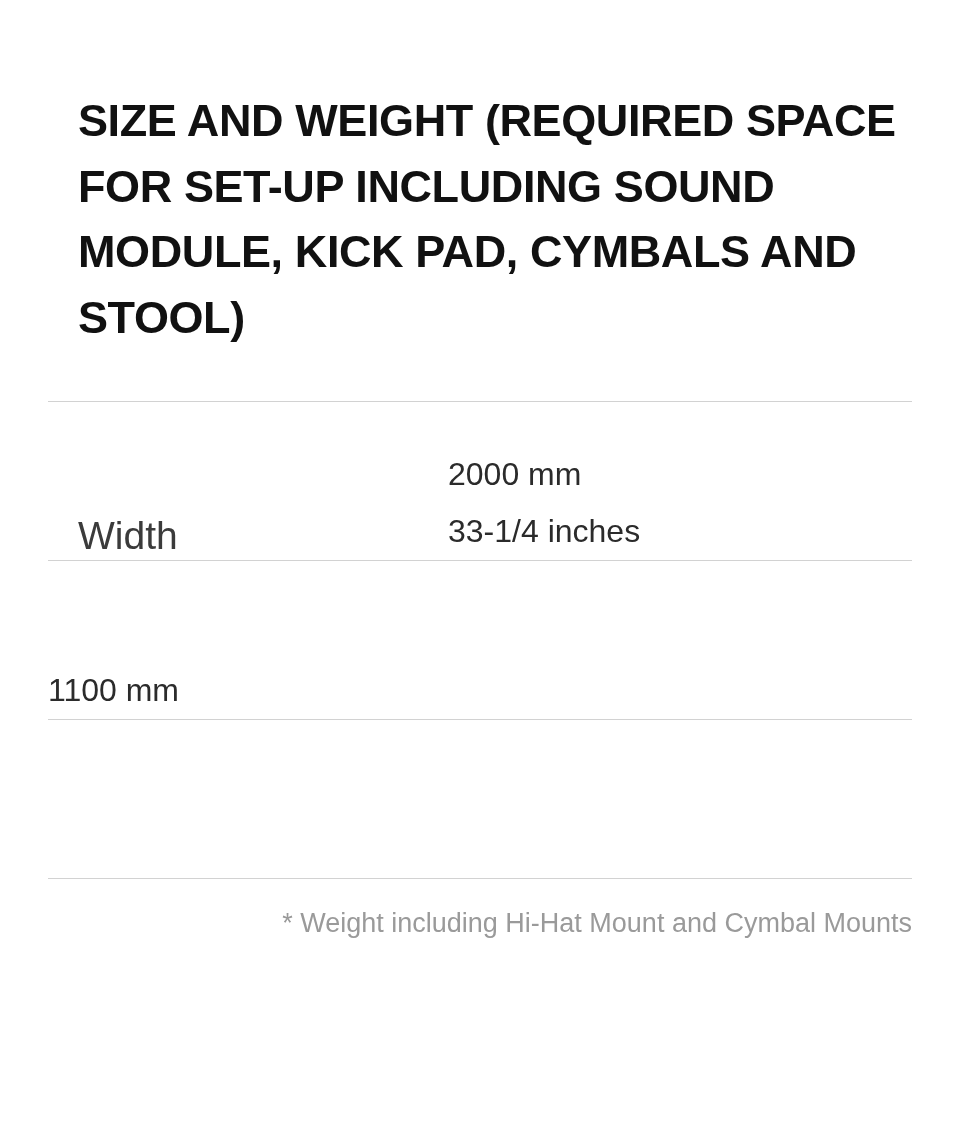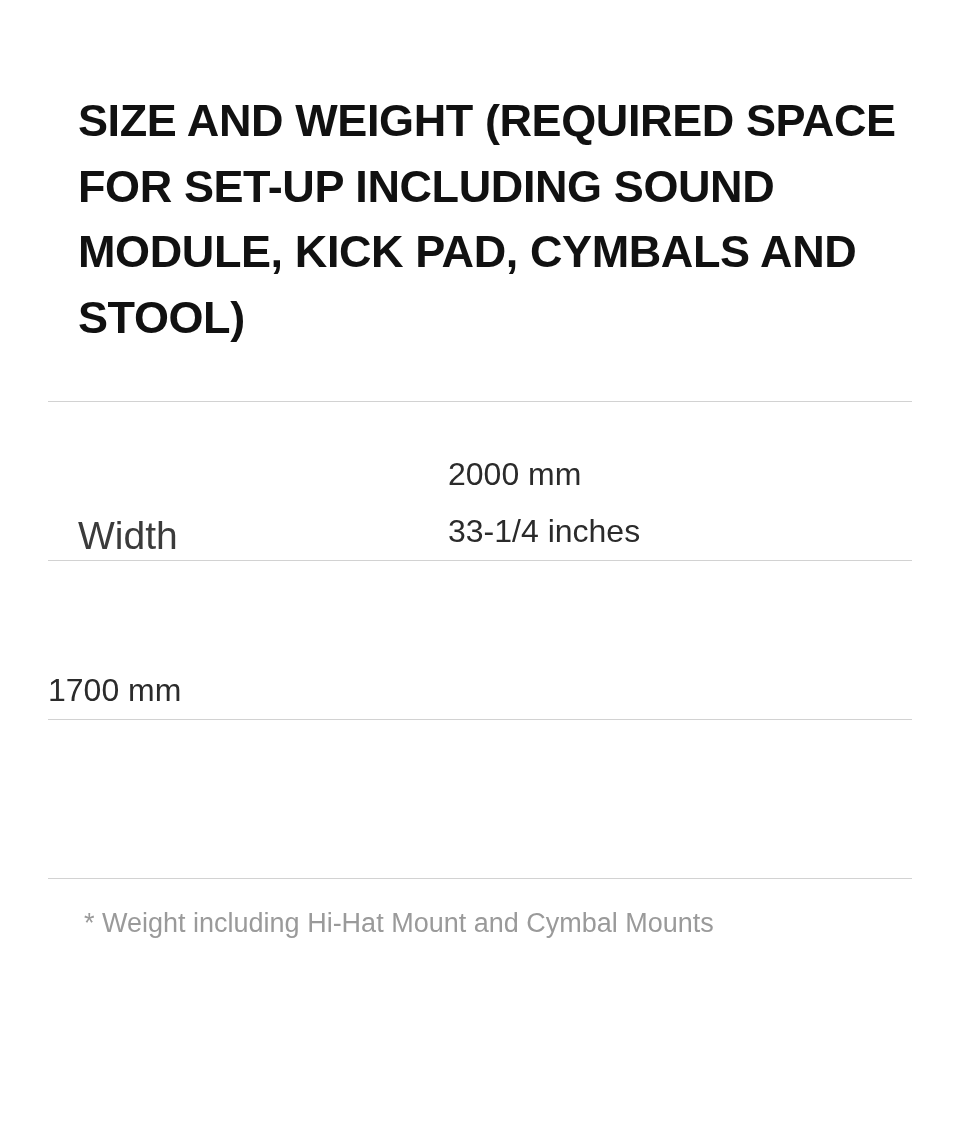--- a/index.html
+++ b/index.html
@@ -67,20 +67,21 @@
   .notes {
     padding: 26px 0 0 36px;
   }
   .note {
     font-size: 27px;
     line-height: 1.38;
     font-weight: 300;
     color: #9a9a9a;
     margin: 0 0 24px 0;
     max-width: 860px;
+    text-align: right;
   }
 </style>
 </head>
 <body>
 
 <div class="page">
 
   <h1 class="spec-title">SIZE AND WEIGHT (REQUIRED SPACE FOR SET-UP INCLUDING SOUND MODULE, KICK PAD, CYMBALS AND STOOL)</h1>
 
   <div class="divider top"></div>
@@ -90,21 +91,21 @@
     <div class="spec-values">
       <span class="spec-value">2000 mm</span>
       <span class="spec-value">33-1/4 inches</span>
     </div>
   </div>
 
   <div class="divider"></div>
 
   <div class="spec-row">
     <div class="spec-values">
-      <span class="spec-value">1700 mm</span>
+      <span class="spec-value">1100 mm</span>
     </div>
   </div>
 
   <div class="divider"></div>
 
   <div class="spec-row">
   </div>
 
   <div class="divider"></div>
 

